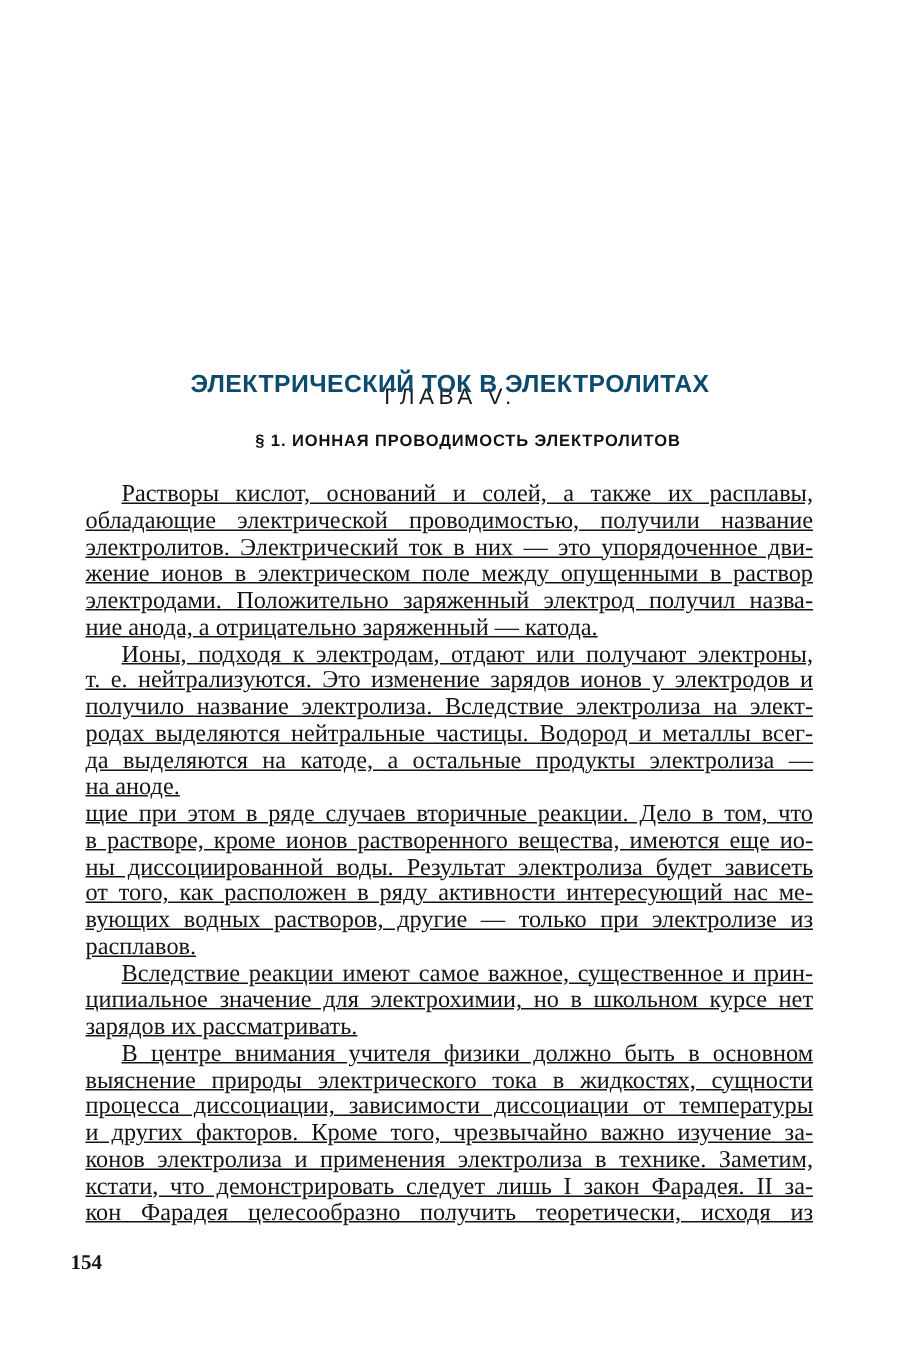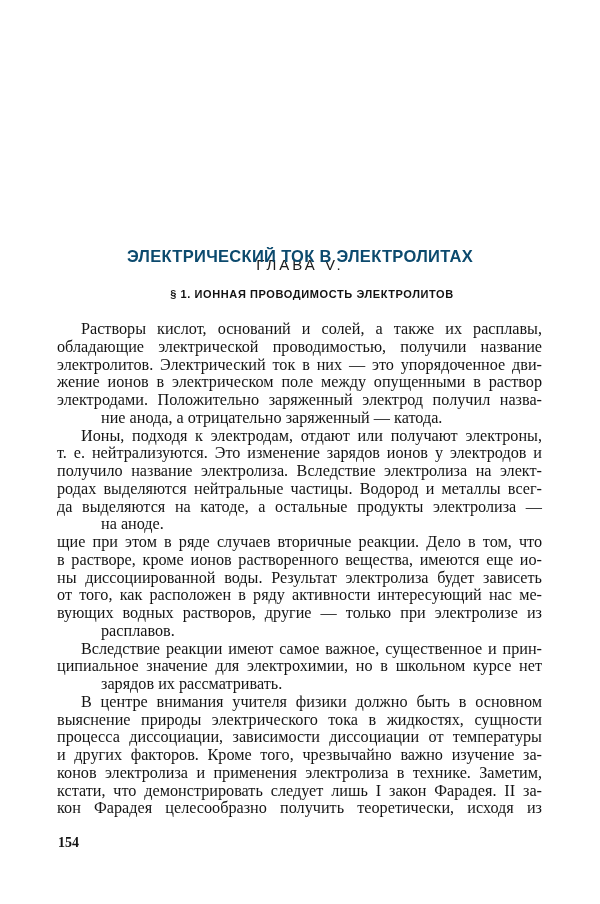--- a/index.html
+++ b/index.html
@@ -17,30 +17,30 @@
     font-family: "Liberation Sans", "DejaVu Sans", sans-serif;
     font-weight: bold; font-size: 16.5px; letter-spacing: 0.3px; color: #0c4a6e;
   }
   .section {
     position: absolute; top: 288px; left: 0; width: 600px; text-align: center;
     font-family: "Liberation Sans", "DejaVu Sans", sans-serif;
     font-weight: bold; font-size: 11px; letter-spacing: 0.6px; color: #111; padding-left: 12px;
   }
   .body-text {
     position: absolute; top: 321px; left: 57px; width: 485px;
-    font-size: 16.2px; line-height: 17.75px;
+    font-size: 16.2px; line-height: 17.75px; text-decoration: underline;
   }
   .line {
     display: block; height: 17.75px; white-space: nowrap;
     text-align: justify; text-align-last: justify;
   }
-  .line.last { text-align-last: left; margin-left: 44px; }
+  .line.last { text-align-last: left; }
   .line.indent { padding-left: 24px; }
   .page-number {
-    position: absolute; top: 835px; left: 58px;
+    position: absolute; top: 835px; left: 47px;
     font-weight: bold; font-size: 14px;
   }
 </style>
 </head>
 <body>
 
 <div class="chapter">ГЛАВА V.</div>
 <div class="title">ЭЛЕКТРИЧЕСКИЙ ТОК В ЭЛЕКТРОЛИТАХ</div>
 <div class="section">§ 1. ИОННАЯ ПРОВОДИМОСТЬ ЭЛЕКТРОЛИТОВ</div>
 

